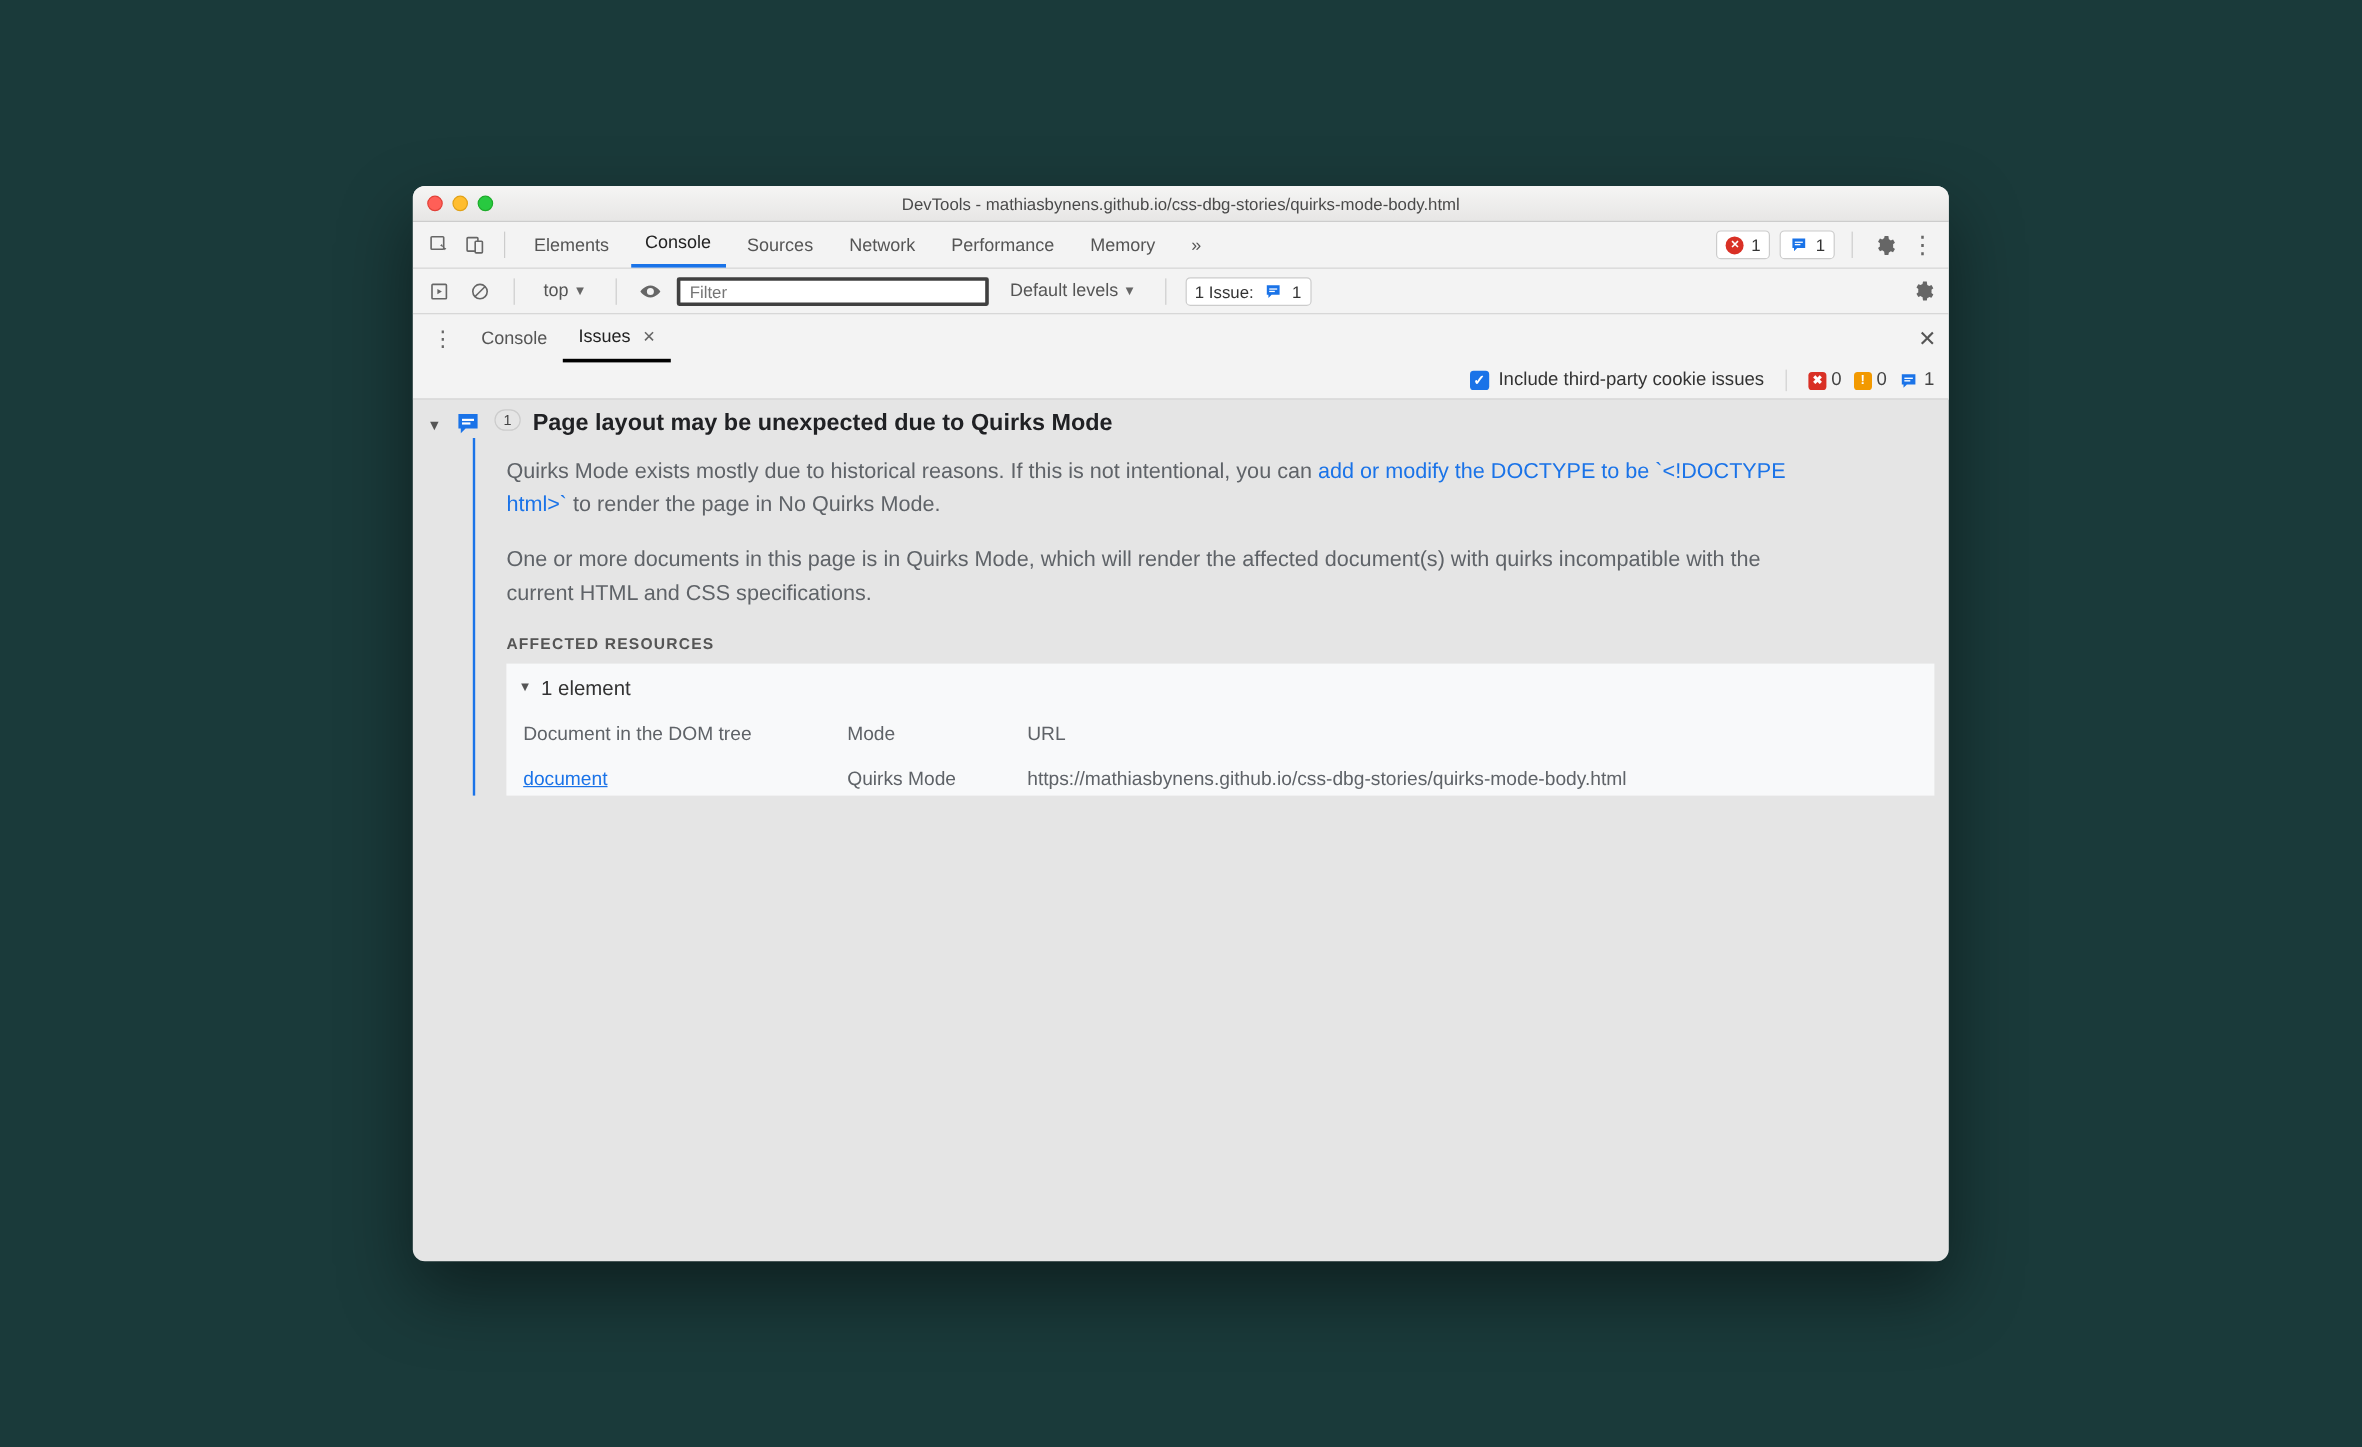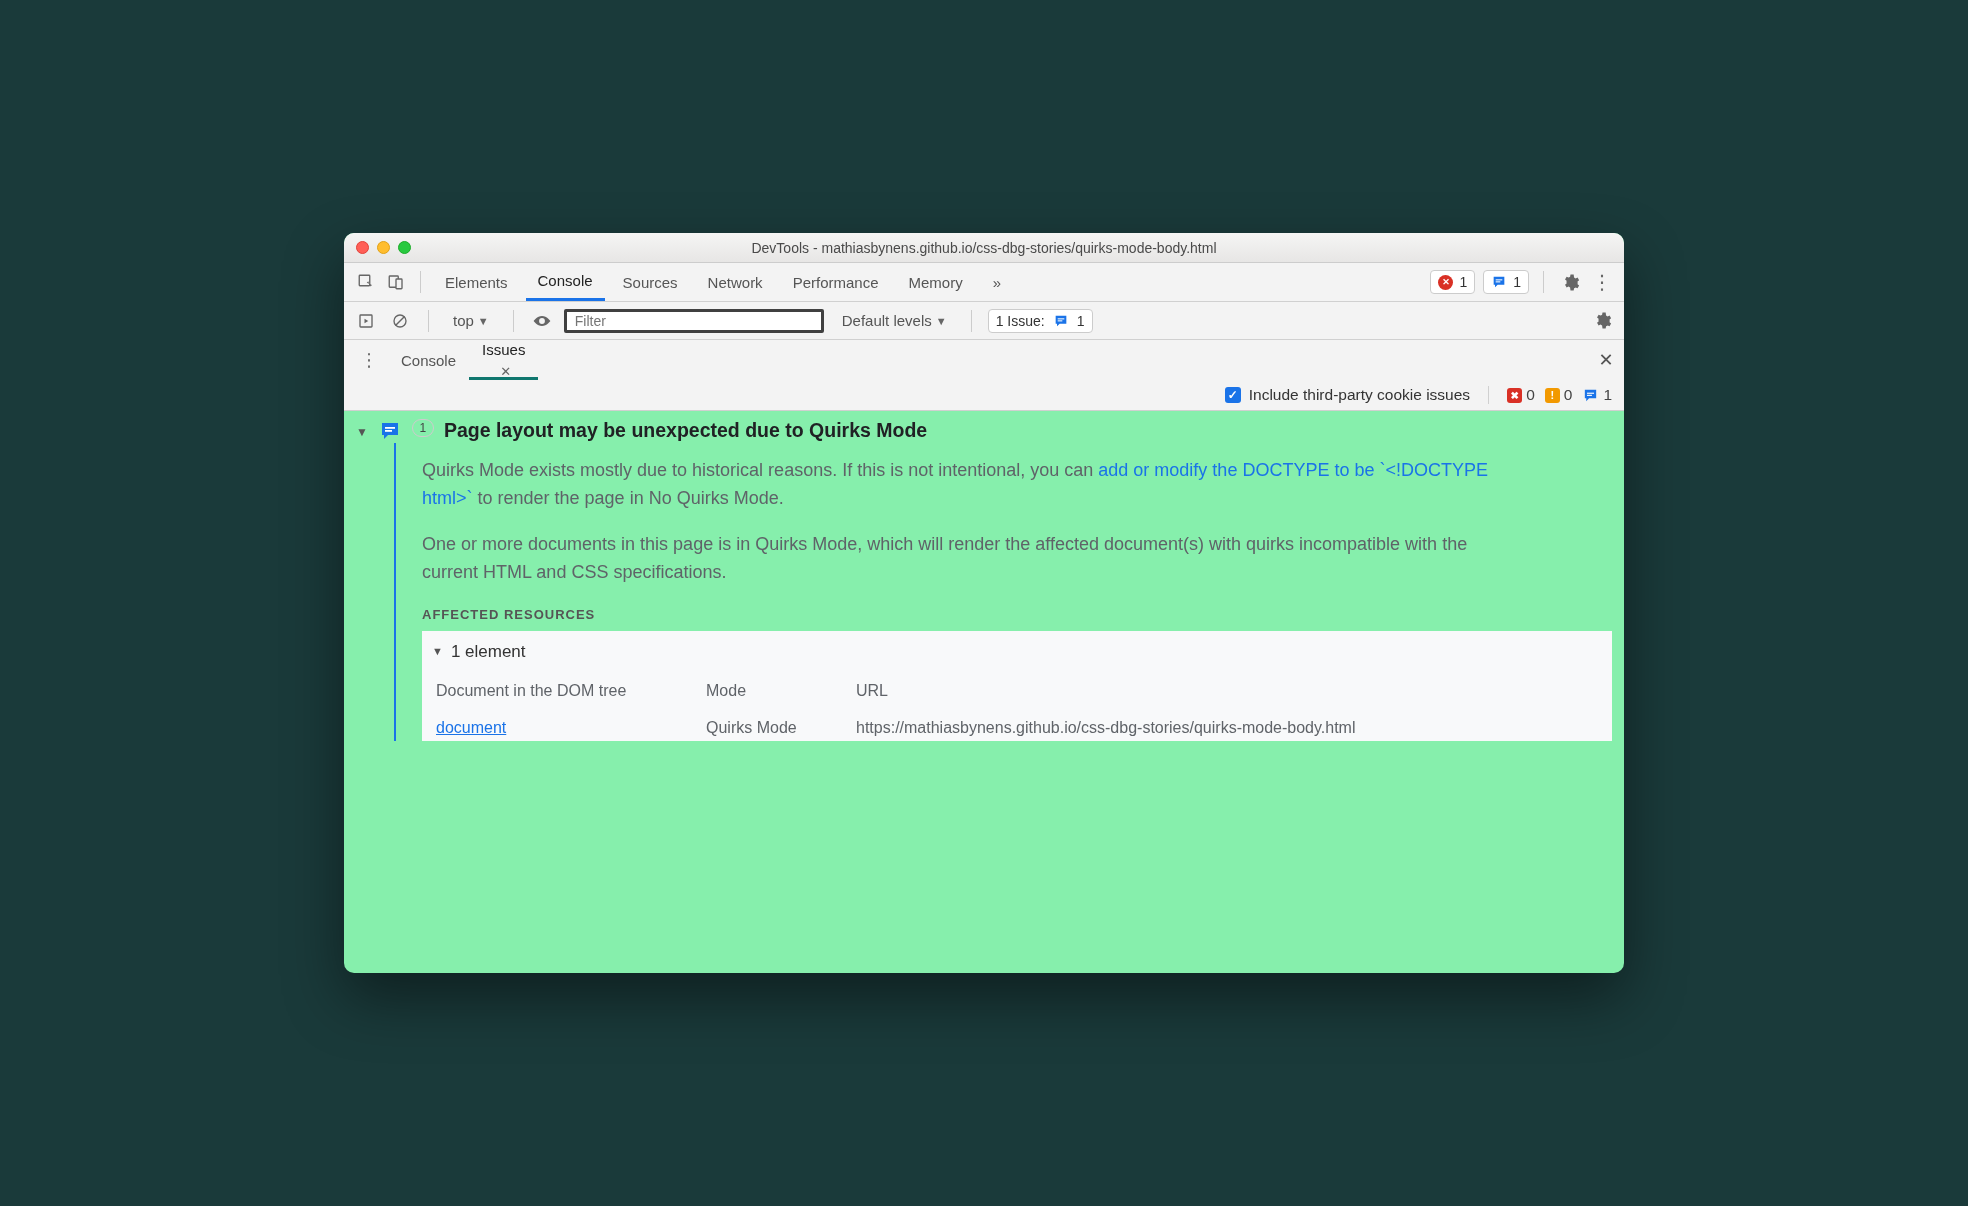--- a/index.html
+++ b/index.html
@@ -6,22 +6,22 @@
 body {
   font-family: -apple-system, BlinkMacSystemFont, "Segoe UI", Helvetica, Arial, sans-serif;
   background: #1a3a3a;
   display: flex;
   align-items: center;
   justify-content: center;
   min-height: 100vh;
 }
 .window {
   width: 1280px;
-  height: 740px;
-  background: #86efac;
+  height: 896px;
+  background: #e5e5e5;
   border-radius: 10px;
   box-shadow: 0 25px 60px rgba(0,0,0,0.45);
   overflow: hidden;
   display: flex;
   flex-direction: column;
 }
 .titlebar {
   background: linear-gradient(#f5f5f4, #e7e6e5);
   border-bottom: 1px solid #ccc;
   height: 30px;
@@ -73,21 +73,21 @@
 }
 .select { display: flex; align-items: center; gap: 4px; height: 38px; padding: 0 8px; color: #555; }
 
 .subtabs-bar {
   background: #f3f3f3; border-bottom: 1px solid #d0d0d0;
 }
 .subtabs {
   height: 40px; display: flex; align-items: center; gap: 0; padding: 0 6px; color: #555; font-size: 15px;
 }
 .subtab { padding: 0 13px; height: 39px; display: flex; align-items: center; gap: 6px; position: relative; }
-.subtab.active { border-bottom: 3px solid #0f766e; color: #222; flex-direction: column; }
+.subtab.active { border-bottom: 3px solid #000000; color: #222; }
 .close-tab { font-size: 13px; color: #666; margin-left: 4px; cursor: default; }
 .dots { padding: 0 10px; color: #666; font-size: 18px; cursor: default; }
 
 .options-row {
   display: flex; justify-content: flex-end; align-items: flex-end;
   padding: 6px 12px; gap: 12px; font-size: 15.5px; color: #333;
 }
 .chk { width: 16px; height: 16px; background: #1a73e8; border-radius: 3px; display: inline-flex; align-items: center; justify-content: center; }
 .chk::after { content: "✓"; color: #fff; font-size: 12px; font-weight: bold; }
 .counts { display: flex; align-items: center; gap: 4px; color: #444; }

